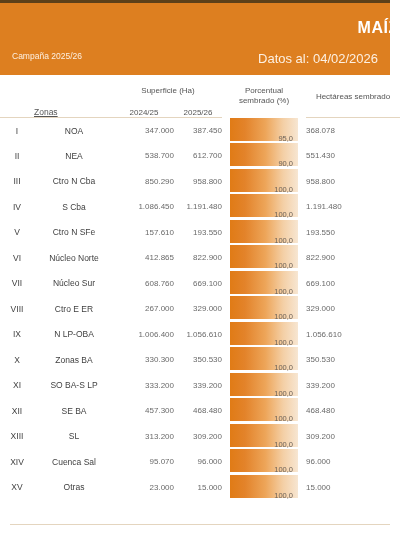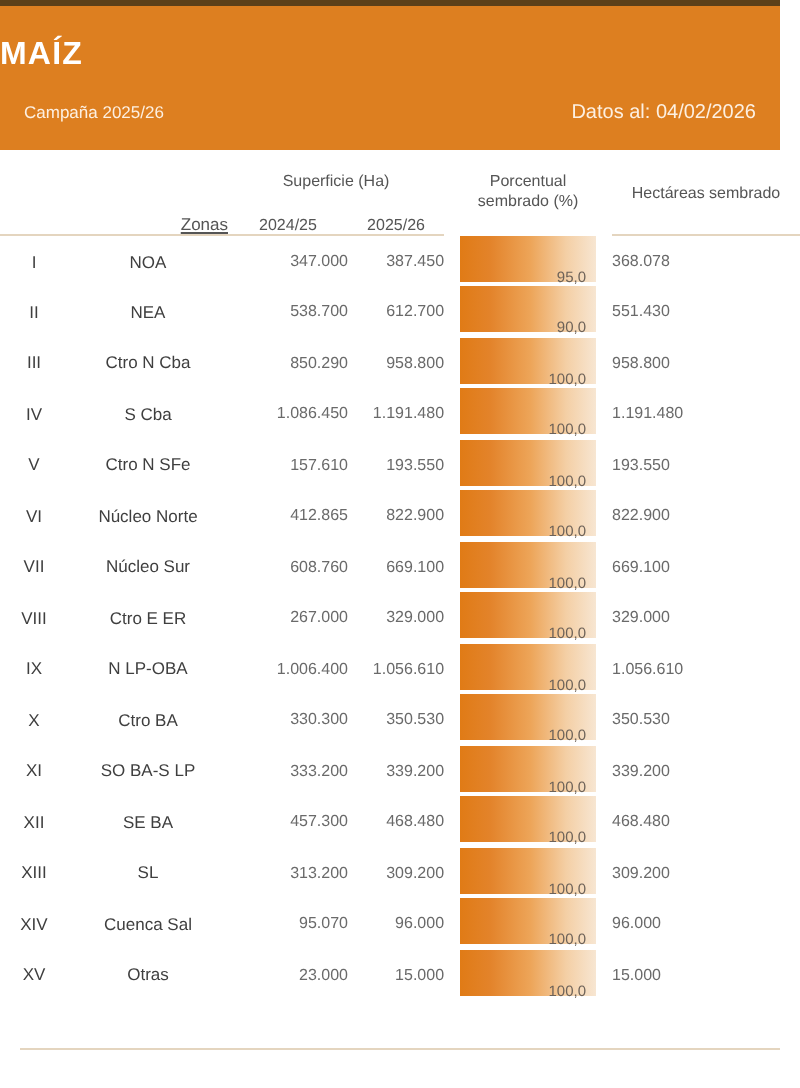--- a/index.html
+++ b/index.html
@@ -38,39 +38,39 @@
     left: 0;
     width: 390px;
     height: 72px;
     background: #dd7f20;
   }
   .header-title {
     position: absolute;
     top: 16px;
     left: 0;
     width: 399px;
-    text-align: left;
+    text-align: right;
     color: #ffffff;
     font-size: 16px;
     font-weight: bold;
     letter-spacing: 0.6px;
   }
   .header-campaign {
     position: absolute;
     top: 48px;
     left: 12px;
     color: #fdf0e2;
     font-size: 8.5px;
   }
   .header-datos {
     position: absolute;
     top: 48px;
     right: 12px;
     color: #fdf0e2;
-    font-size: 10px;
+    font-size: 13px;
   }
 
   
   .table-wrap {
     position: absolute;
     top: 75px;
     left: 0;
     width: 332px;
   }
   table.grid {
@@ -111,21 +111,21 @@
   .hdr-ha {
     font-size: 8px;
     color: #555;
     text-align: center;
     vertical-align: middle;
     padding-bottom: 4px;
   }
   .hdr-zonas {
     font-size: 8.5px;
     color: #555;
-    text-align: right;
+    text-align: left;
     vertical-align: bottom;
     padding-bottom: 4px;
     text-decoration: underline;
   }
   .hdr-year {
     font-size: 8px;
     color: #555;
     vertical-align: bottom;
     padding-bottom: 4px;
   }
@@ -366,21 +366,21 @@
             <td class="cell-bar">
               <div class="bar-shell">
                 <div class="bar-fill"></div>
                 <span class="bar-label">100,0</span>
               </div>
             </td>
             <td class="cell-ha">1.056.610</td>
           </tr>
           <tr class="data-row">
             <td class="cell-num">X</td>
-            <td class="cell-zone">Ctro BA</td>
+            <td class="cell-zone">Zonas BA</td>
             <td class="cell-prev">330.300</td>
             <td class="cell-curr">350.530</td>
             <td class="cell-bar">
               <div class="bar-shell">
                 <div class="bar-fill"></div>
                 <span class="bar-label">100,0</span>
               </div>
             </td>
             <td class="cell-ha">350.530</td>
           </tr>

